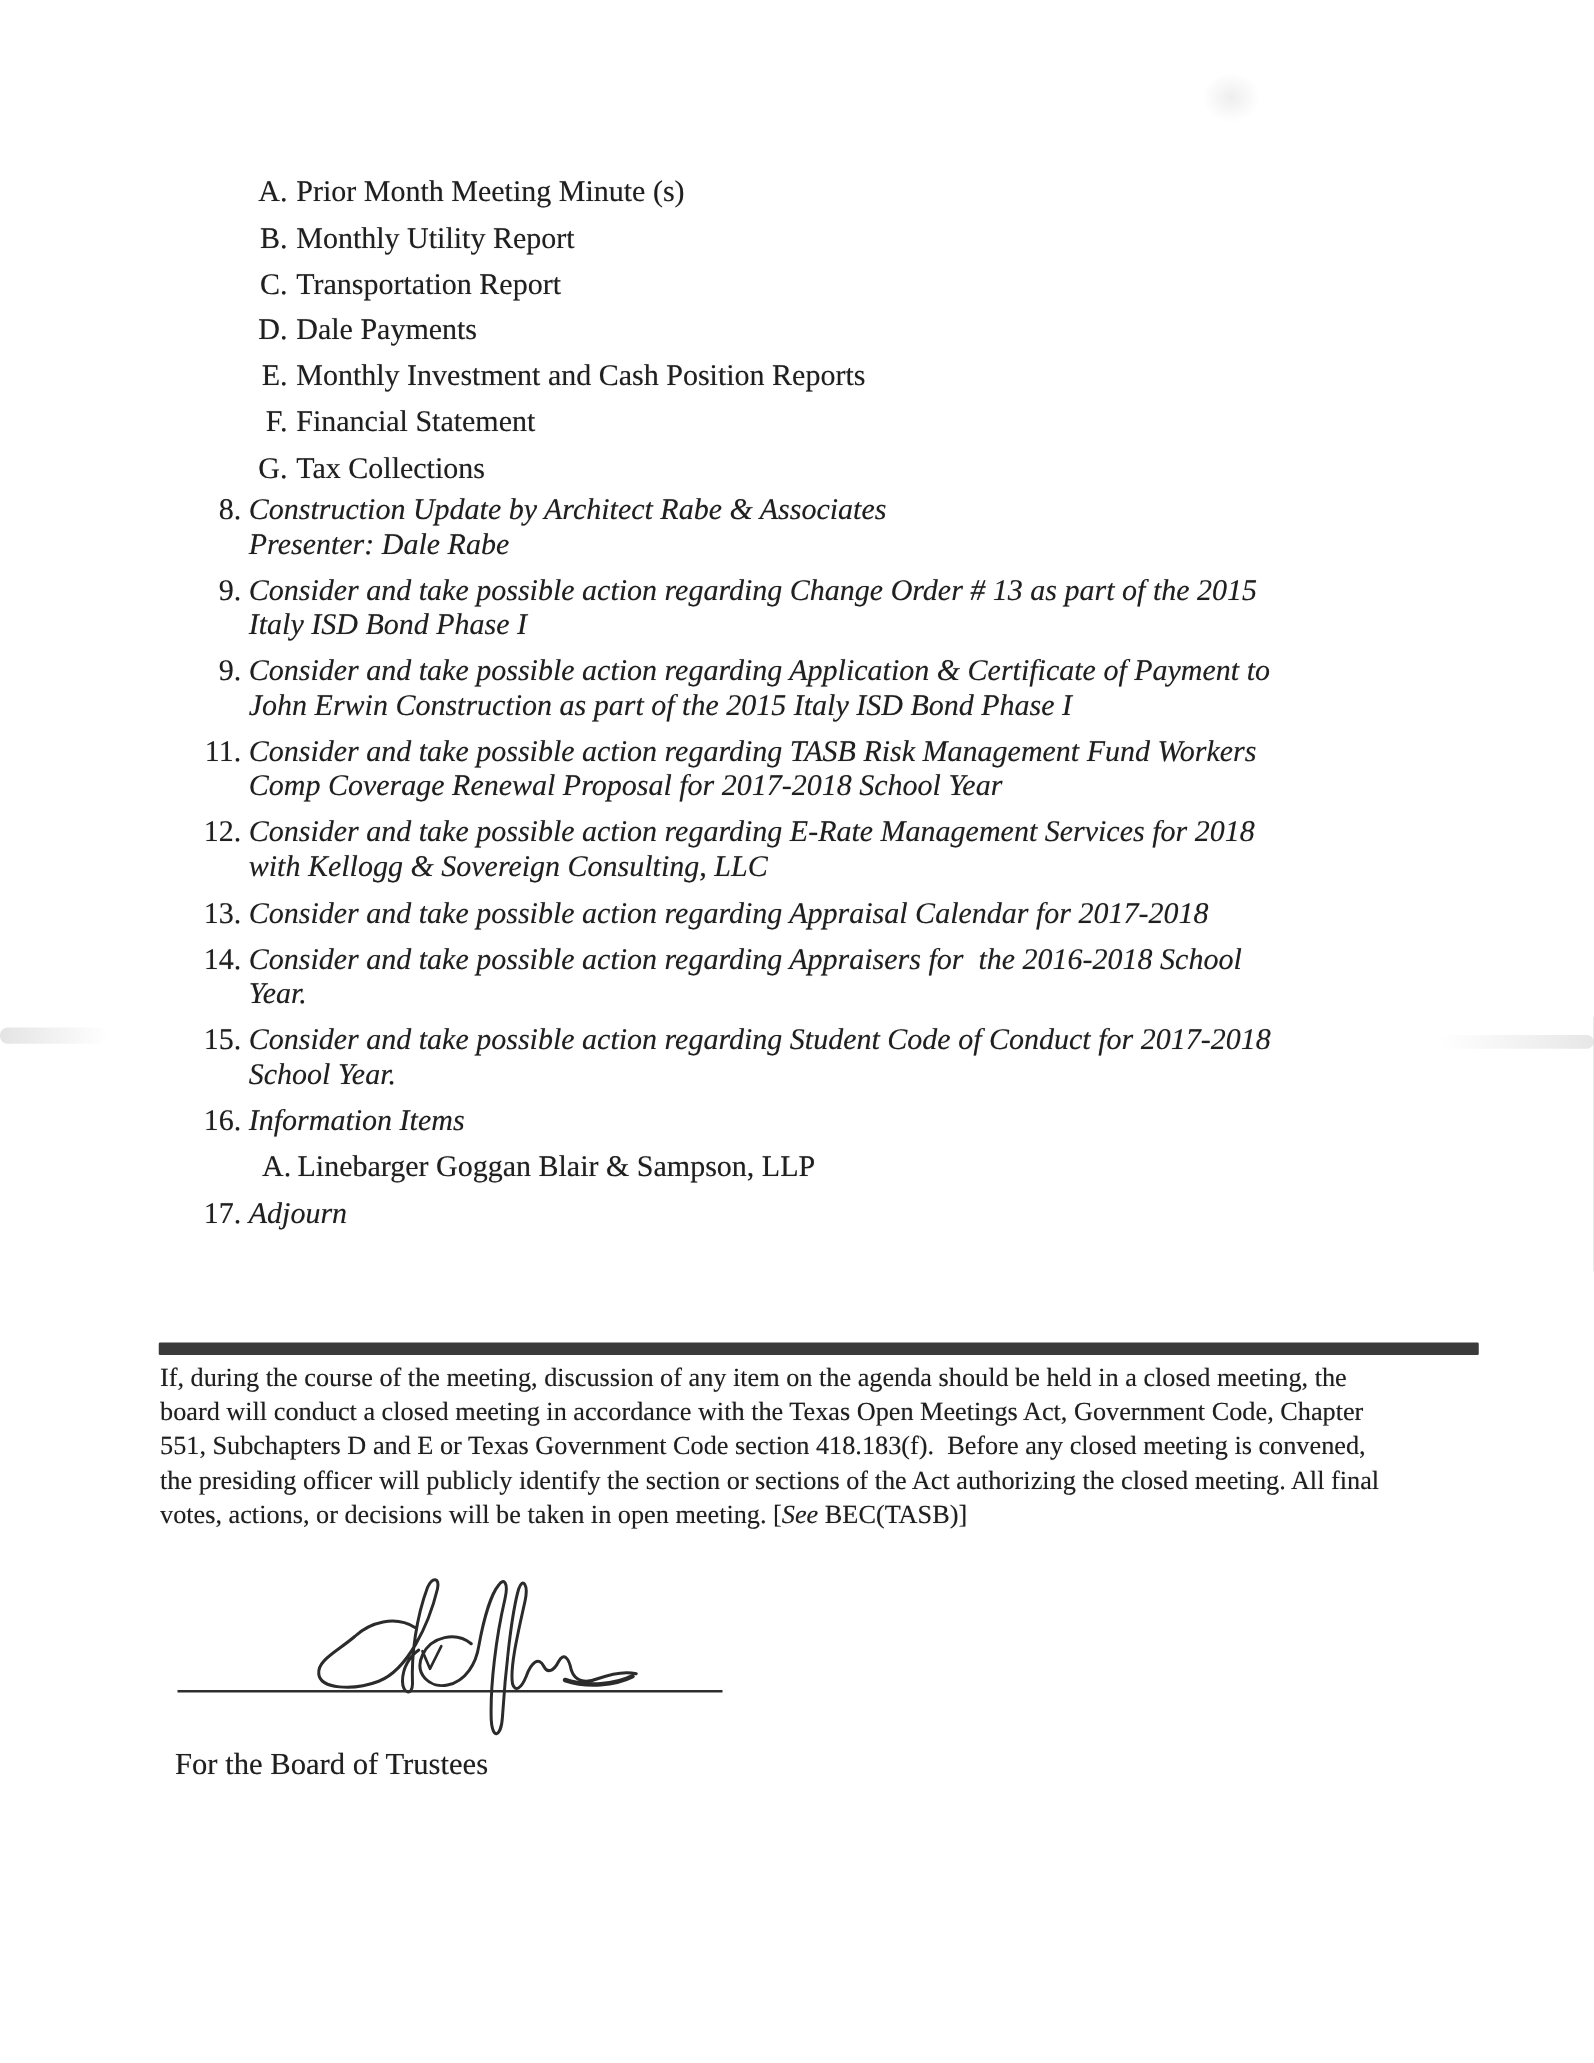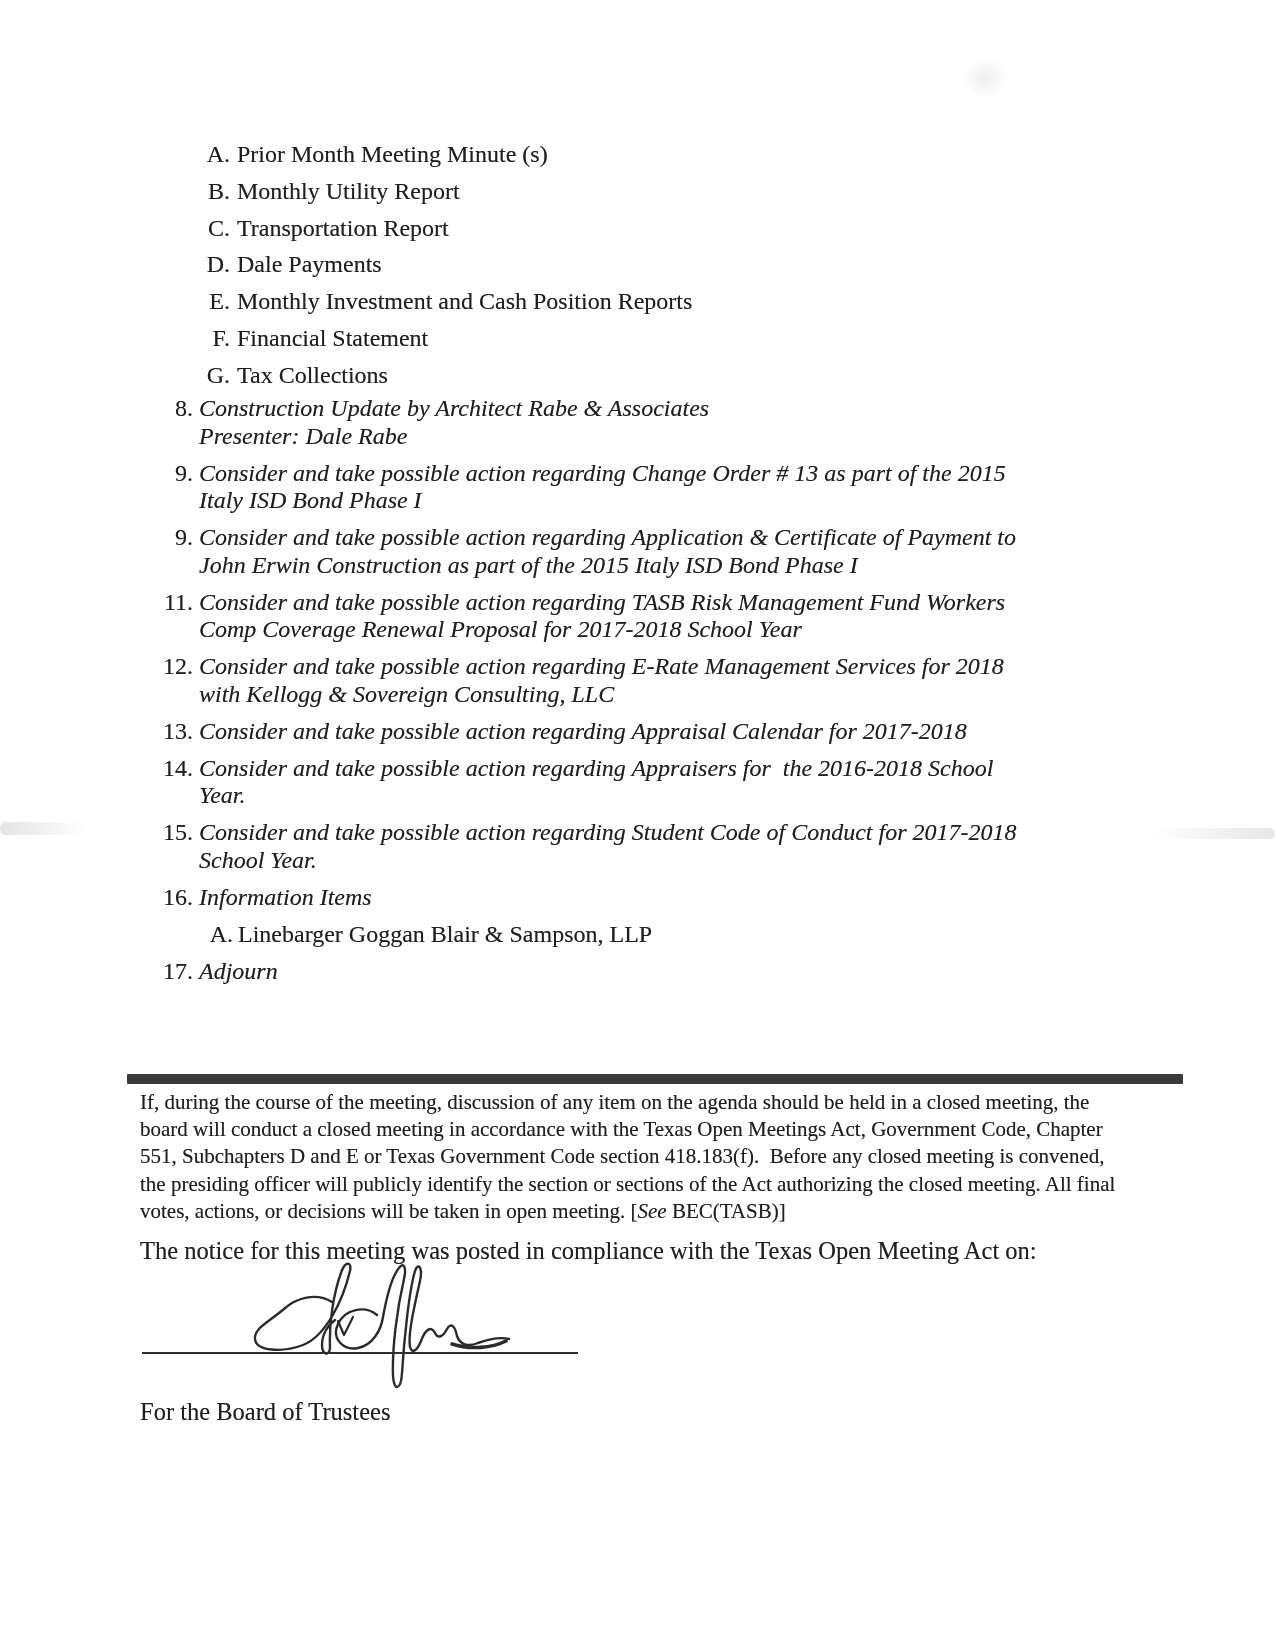--- a/index.html
+++ b/index.html
@@ -25,21 +25,21 @@
   .nmark{flex:none;width:38px;text-align:right;}
   .ntext{margin-left:6px;white-space:pre-wrap;font-style:italic;}
   .ntext-wrap{margin-left:6px;display:block;}
   .ntext-wrap .ntext{margin-left:0;display:block;}
   .sub-row{display:flex;margin-top:9.5px;margin-left:6px;}
   .smark{flex:none;width:28px;text-align:right;}
   .stext{margin-left:5px;white-space:pre-wrap;}
   
   .divider{position:absolute;left:127px;top:1074px;width:1056px;height:10px;background:#3a3a3a;border-radius:1px;}
   
-  .legal{position:absolute;left:140px;top:1089px;width:1090px;font-size:21px;line-height:27.2px;white-space:pre-wrap;margin:0;}
+  .legal{position:absolute;left:128px;top:1089px;width:1090px;font-size:21px;line-height:27.2px;white-space:pre-wrap;margin:0;}
   
   .posting{position:absolute;left:140px;top:1236px;font-size:24.5px;line-height:30px;margin:0;}
   
   .sig-svg{position:absolute;left:246px;top:1258px;width:272px;height:142px;}
   .sig-line{position:absolute;left:142px;top:1352px;width:436px;height:2px;background:#2e2e2e;}
   .sig-label{position:absolute;left:140px;top:1397px;font-size:24.5px;line-height:30px;margin:0;}
   
   .smudge-tr{position:absolute;left:962px;top:58px;width:46px;height:40px;border-radius:50%;
     background:radial-gradient(closest-side,rgba(150,150,150,0.16),rgba(150,150,150,0));}
   .smudge-l{position:absolute;left:0;top:822px;width:86px;height:13px;border-radius:6px;
@@ -140,21 +140,20 @@
   </div>
 
   <div class="divider"></div>
 
   <p class="legal"><span>If, during the course of the meeting, discussion of any item on the agenda should be held in a closed meeting, the
 board will conduct a closed meeting in accordance with the Texas Open Meetings Act, Government Code, Chapter
 551, Subchapters D and E or Texas Government Code section 418.183(f).  Before any closed meeting is convened,
 the presiding officer will publicly identify the section or sections of the Act authorizing the closed meeting. All final
 votes, actions, or decisions will be taken in open meeting. [</span><i>See</i><span> BEC(TASB)]</span></p>
 
-  <p class="posting">The notice for this meeting was posted in compliance with the Texas Open Meeting Act on:</p>
 
   <svg class="sig-svg" viewBox="0 0 272 142" aria-label="handwritten signature">
     <g fill="none" stroke="#2b2b2b" stroke-linecap="round" stroke-linejoin="round">
       <path stroke-width="2.4" d="M 86,44 C 70,34 50,40 38,51 C 24,63 8,70 9,81 C 10,93 36,95 57,87 C 80,78 97,42 104,13 C 106,4 100,3 96,12 C 87,36 83,66 84,89 C 84,99 76,97 76,87 C 76,76 82,67 89,62"></path>
       <path stroke-width="2.2" d="M 92,63 L 98,77 L 107,59"></path>
       <path stroke-width="2.4" d="M 131,57 C 119,47 99,51 92,66 C 85,81 98,93 112,90 C 127,87 135,72 137,59 C 141,37 147,17 153,10 C 157,4 161,8 158,21 C 151,51 146,90 147,118 C 148,134 155,132 156,115 C 158,83 163,33 169,13 C 172,4 177,9 174,23 C 167,54 162,77 164,89 C 166,96 171,93 175,83 C 179,72 185,67 189,75 C 192,81 197,79 201,71 C 205,64 209,68 211,78 C 214,87 222,89 232,85 C 243,81 255,79 263,81"></path>
       <path stroke-width="3.6" d="M 206,86 C 224,92 246,90 260,83"></path>
     </g>
   </svg>
   <div class="sig-line"></div>

